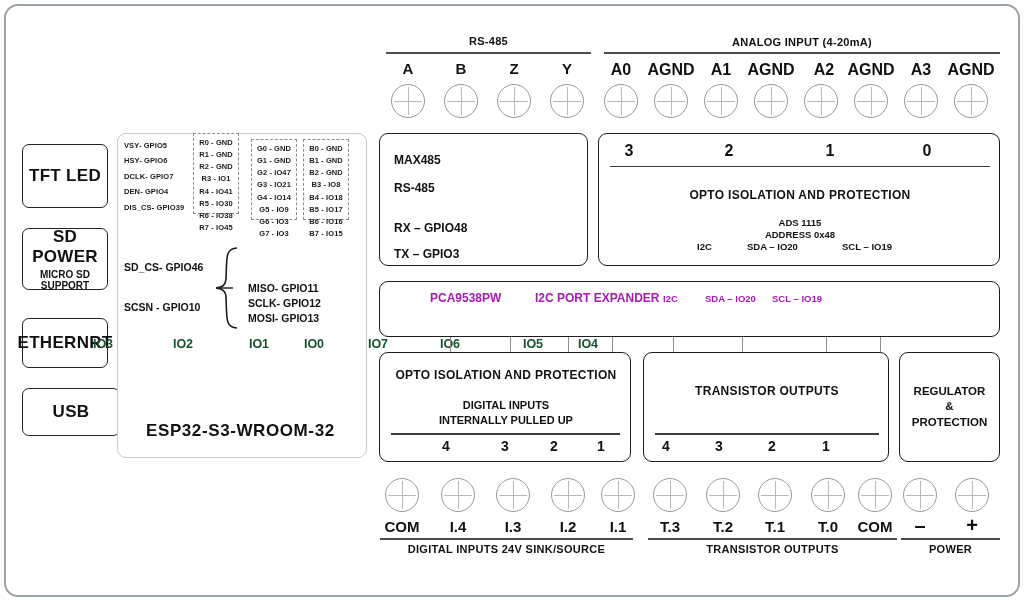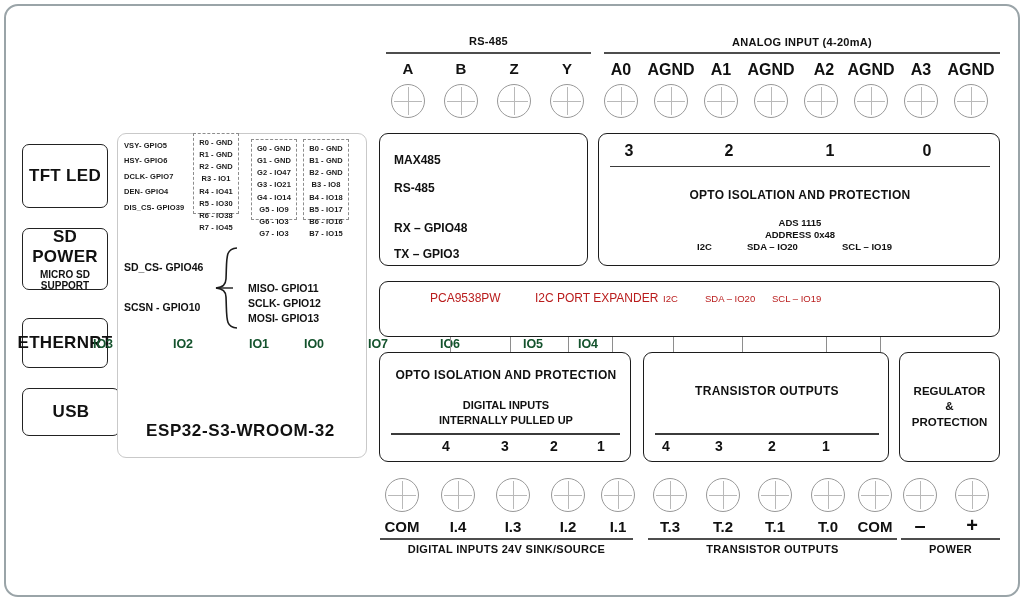--- a/index.html
+++ b/index.html
@@ -217,22 +217,22 @@
     position: absolute;
     font-size: 9.5px;
     font-weight: bold;
     color: #111;
     white-space: nowrap;
     text-align: center;
   }
   .exp-line {
     position: absolute;
     font-size: 12px;
-    font-weight: normal;
-    color: #b91c1c;
+    font-weight: bold;
+    color: #a21caf;
     white-space: nowrap;
   }
   .exp-line.sm { font-size: 9.5px; }
 </style>
 </head>
 <body>
 
 <div id="board">
   <div class="outer-frame"></div>
 

